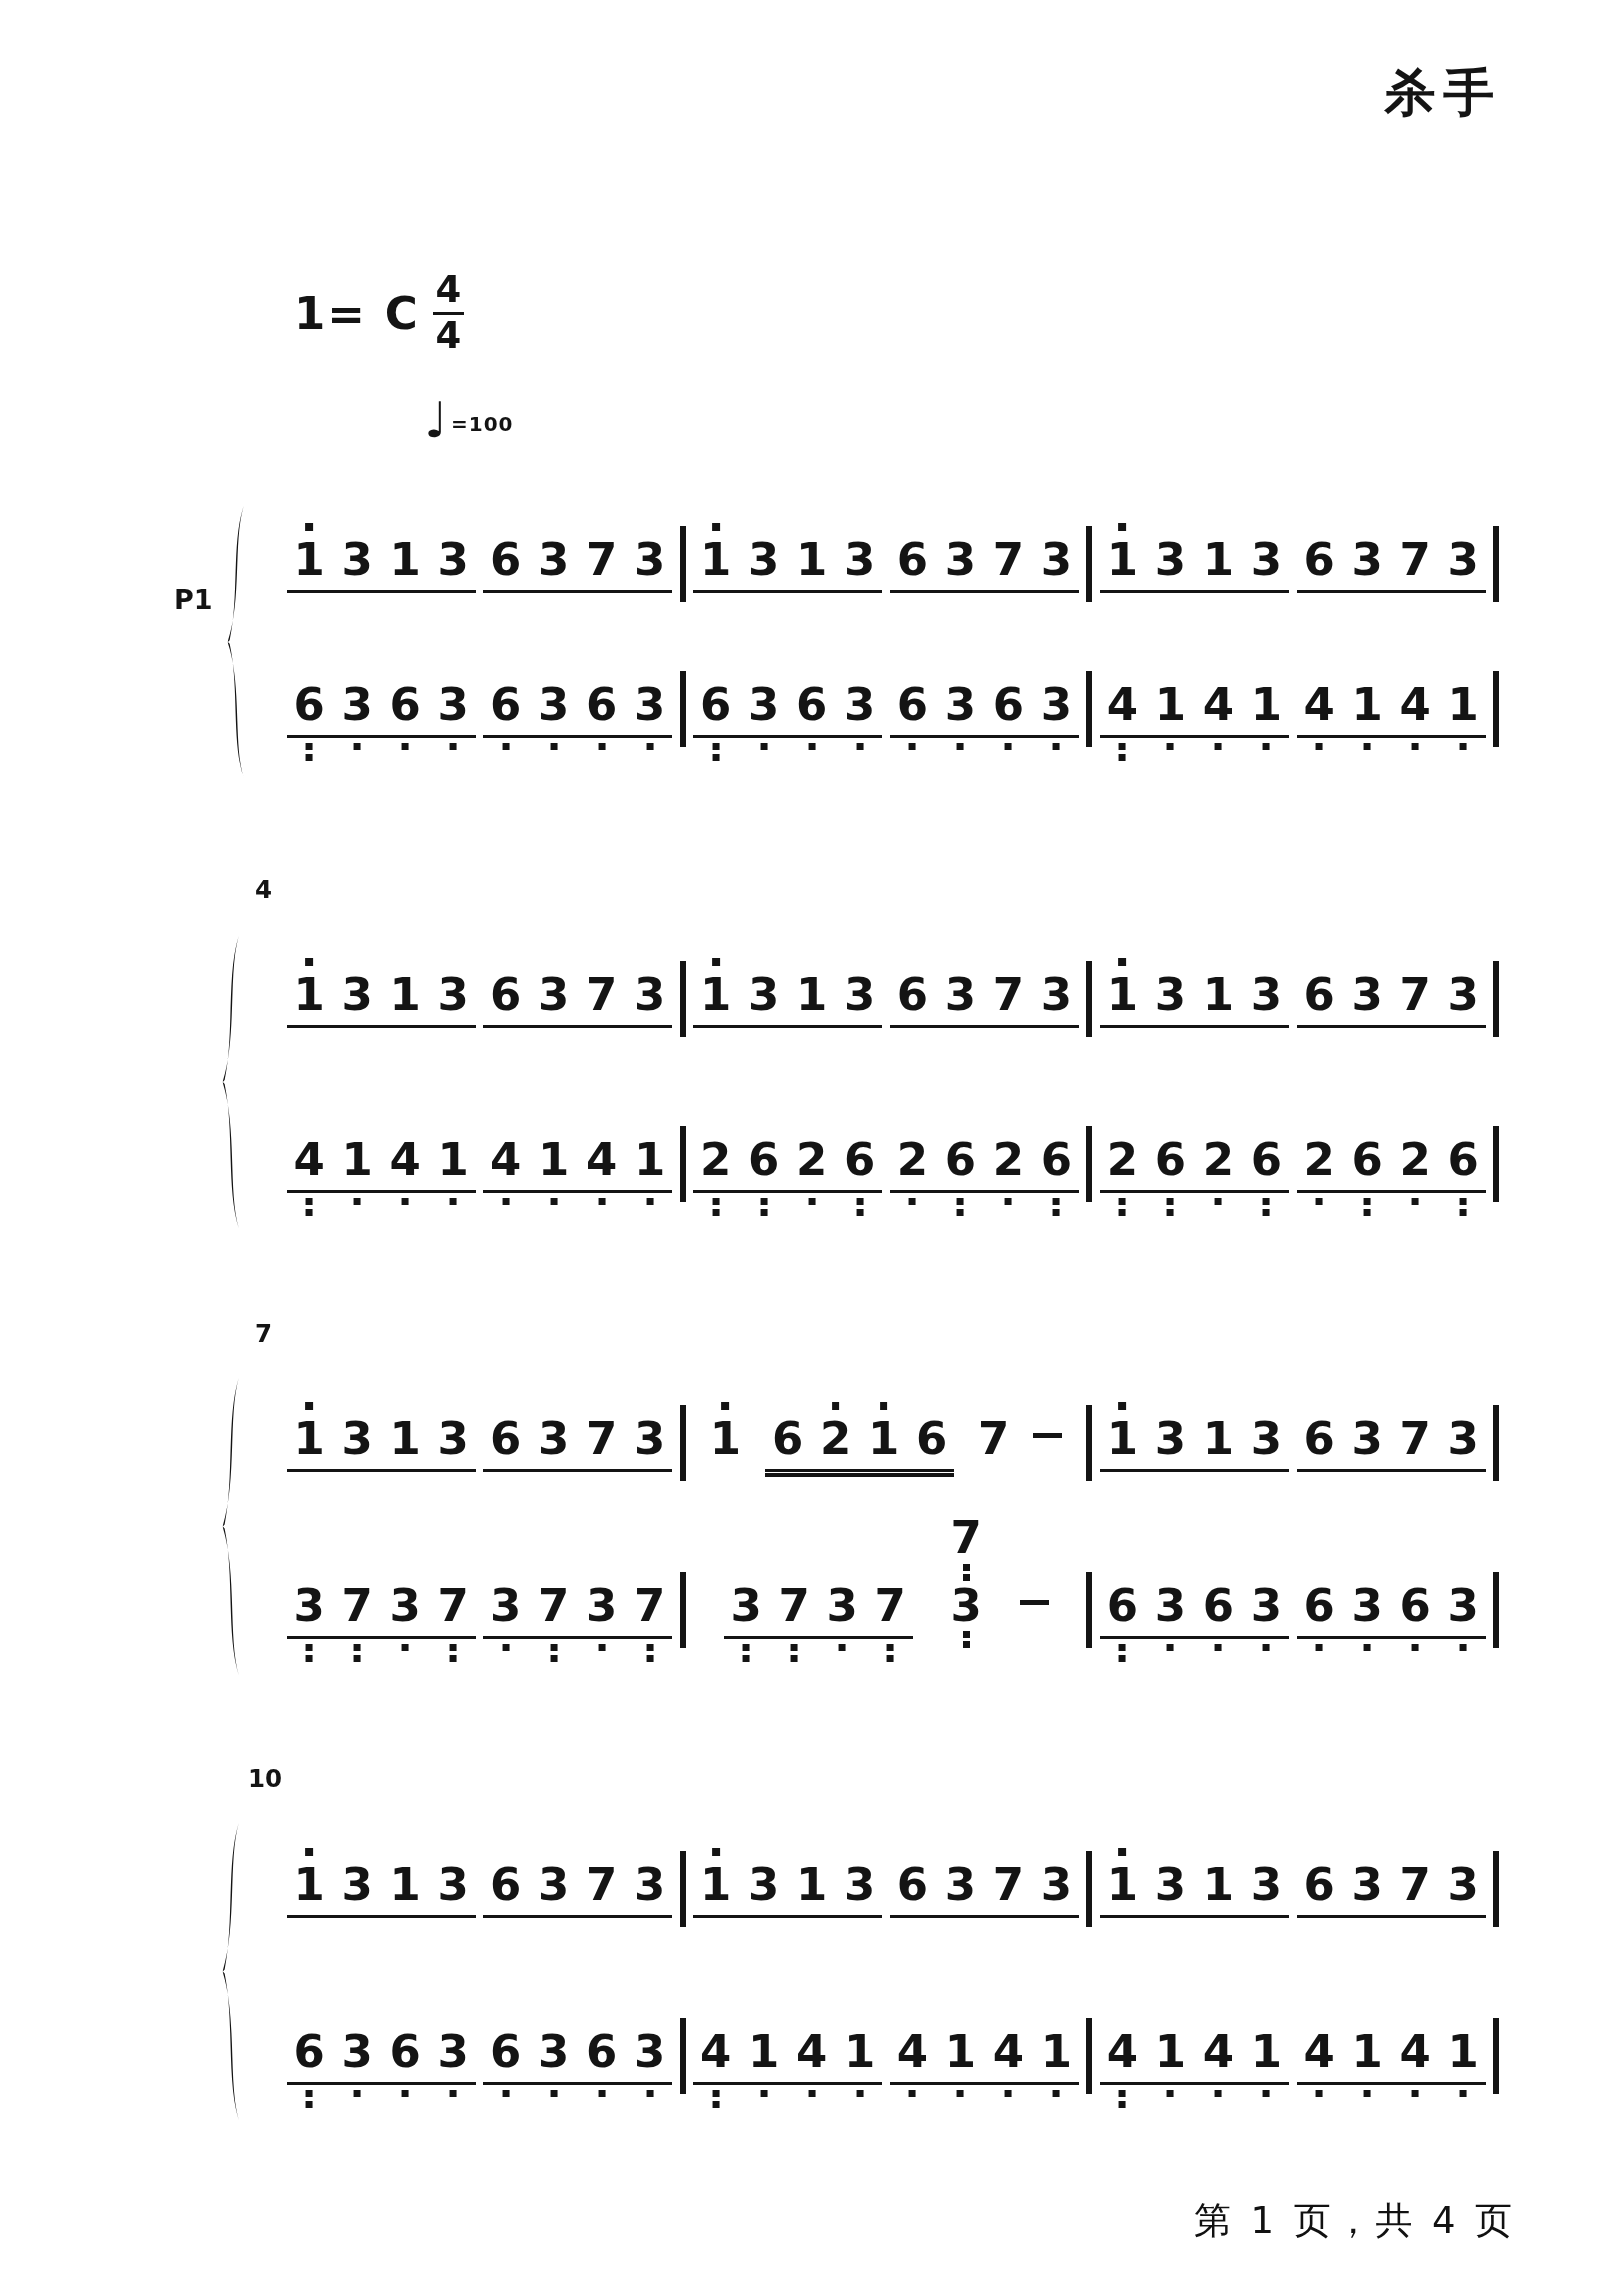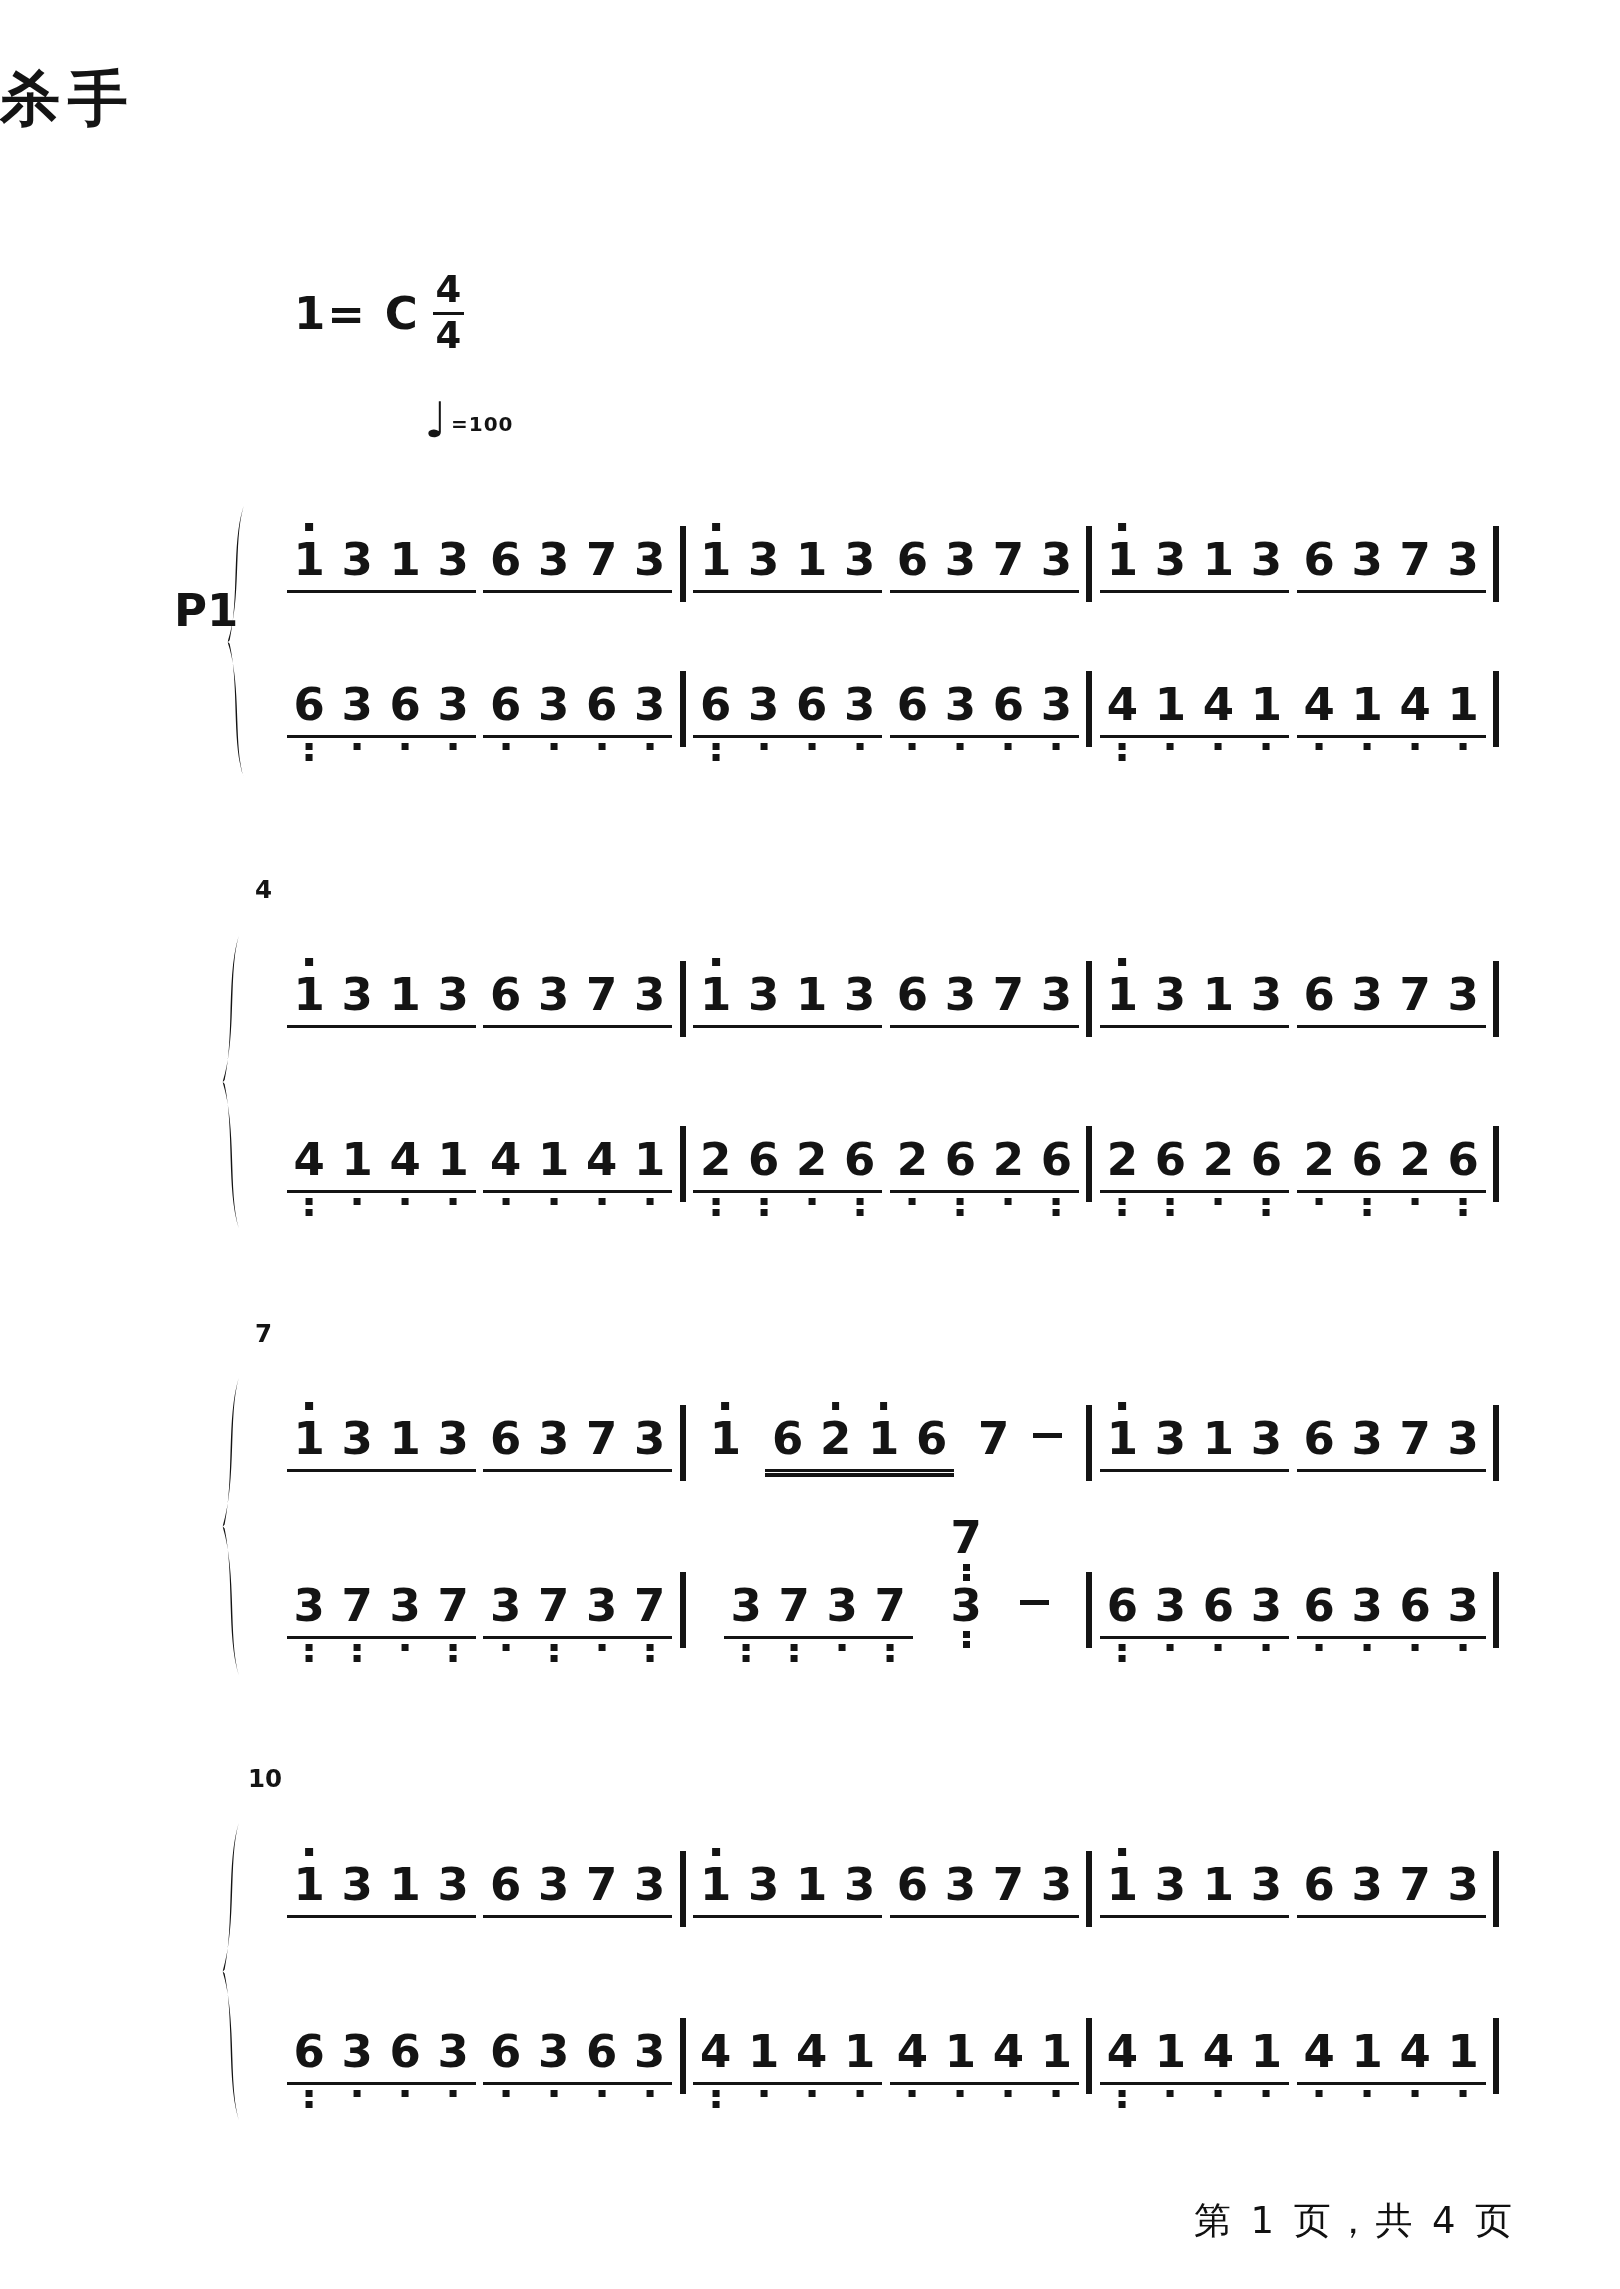--- a/index.html
+++ b/index.html
@@ -1,38 +1,38 @@
 <!DOCTYPE html>
 <html><head>
 <meta charset="utf-8">
 <style>
   html,body{margin:0;padding:0}
   body{
     width:1620px;height:2290px;background:#ffffff;position:relative;
     font-family:"DejaVu Sans",sans-serif;color:#141414;overflow:hidden;
   }
   .title{
-    position:absolute;top:59px;left:0;right:118px;text-align:left;
-    font-size:60px;font-weight:700;font-family:"DejaVu Serif",serif;letter-spacing:7.8px;
+    position:absolute;top:59px;left:0;right:118px;text-align:right;
+    font-size:51px;font-weight:700;font-family:"DejaVu Serif",serif;letter-spacing:7.8px;
   }
   .keysig{position:absolute;left:294px;top:271px;display:flex;align-items:center;gap:13px;font-weight:700}
   .keysig .key{font-size:45px;letter-spacing:2px}
   .timesig{display:flex;flex-direction:column;align-items:center;font-size:37px;line-height:1.05;font-weight:700}
   .timesig .top{border-bottom:3.9px solid #141414;padding:0 2.9px 2px}
   .timesig .bot{padding-top:2px}
   .tempo{position:absolute;left:424px;top:396px;display:flex;align-items:flex-start;gap:3.9px}
   .tempo .q{font-size:49px;line-height:1;font-weight:400}
   .tempo .val{font-size:20px;font-weight:700;margin-top:15.7px;letter-spacing:1px}
   .footer{position:absolute;top:2196px;right:104px;font-size:37px;color:#111;letter-spacing:3.9px}
 
   .sysnum{position:absolute;font-size:24.5px;font-weight:700}
   .num-s2{left:255px;top:875px}
   .num-s3{left:255px;top:1319px}
   .num-s4{left:248px;top:1764px}
-  .plabel{position:absolute;left:174px;top:584px;font-size:45px;font-weight:600}
+  .plabel{position:absolute;left:174px;top:584px;font-size:27px;font-weight:600}
 
   .brace{position:absolute;width:17.6px}
   .brace-s1{left:227px;top:506px;height:272px}
   .brace-s2{left:222px;top:936px;height:292px}
   .brace-s3{left:222px;top:1378px;height:297px}
   .brace-s4{left:222px;top:1823px;height:297px}
   .brace svg{width:100%;height:100%;display:block}
 
   .staffrow{position:absolute;left:279px;width:1220px;display:flex;align-items:flex-start}
   .row-s1u{top:537px}.row-s1l{top:682px}

